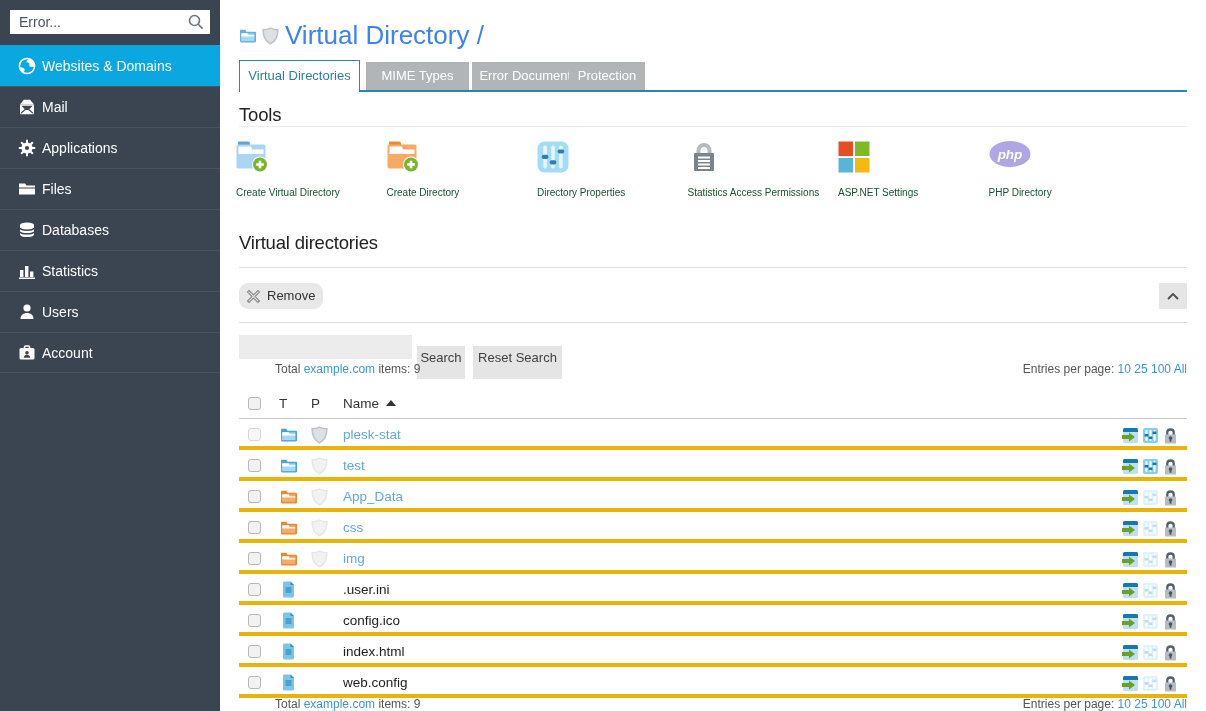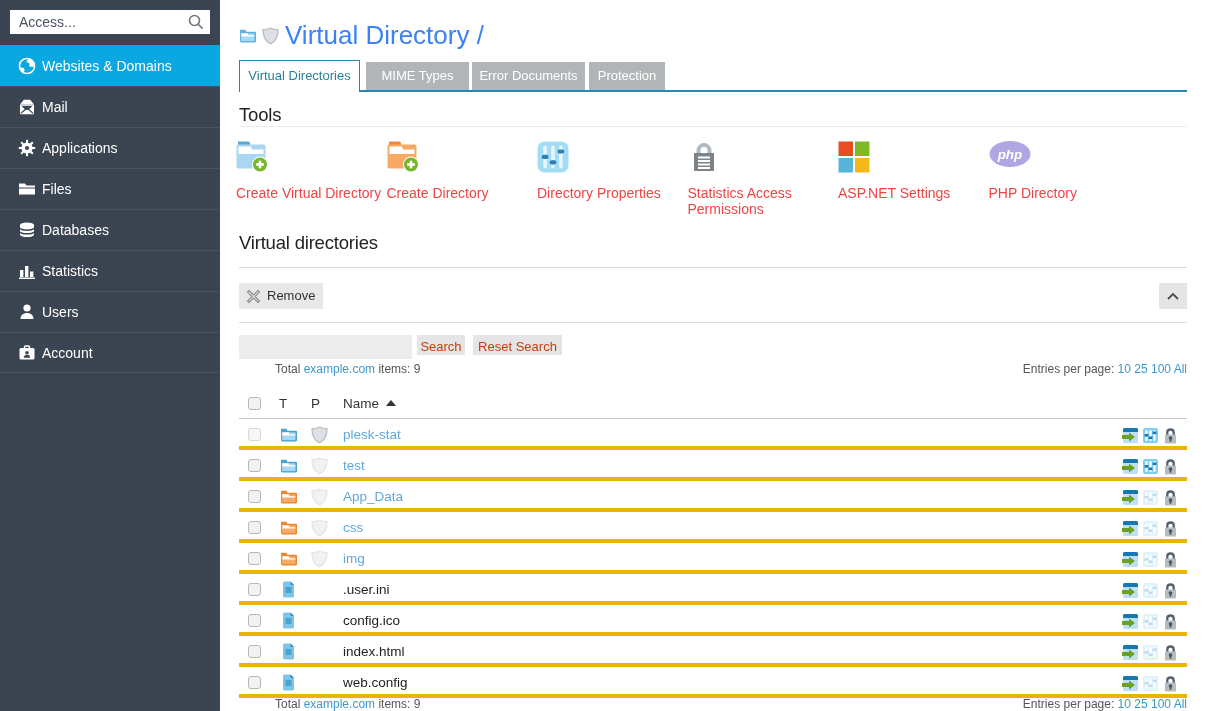--- a/index.html
+++ b/index.html
@@ -29,36 +29,36 @@
 .tab { position:absolute; top:2px; height:28px; line-height:28px; text-align:center;
   background:#b2b5b7; color:#fff; font-size:13px; white-space:nowrap; }
 .tab.active { top:0; height:32px; line-height:30px; background:#fff; color:#27809f;
   border:1px solid #2588ae; border-bottom:none; z-index:2; }
 
 .h2 { font-size:18.5px; font-weight:400; color:#222; letter-spacing:-0.2px; }
 .tools-h { position:absolute; left:19px; top:104px; }
 .tools { position:absolute; left:16px; top:141px; width:906px; display:flex; }
 .tool { width:150.5px; text-align:left; }
 .tool .ic { height:32px; margin-bottom:6px; }
-.tool .lbl { font-size:14px; line-height:16px; color:#ef4444;margin-top:12px; }
+.tool .lbl { font-size:10px; line-height:16px; color:#14532d;margin-top:12px; }
 
 .vd-h { position:absolute; left:19px; top:232px; }
 .hr1 { position:absolute; left:19px; right:19px; top:267px; height:1px; background:#dcdcdc; }
 .toolbar { position:absolute; left:19px; right:19px; top:283px; height:26px; }
 .btn { display:inline-block; height:26px; line-height:26px; background:#e8e8e8; border:0;
   font-size:13px; color:#333; padding:0 12px; font-family:"Liberation Sans",sans-serif; }
-.removebtn { padding:0 8px 0 28px; position:relative; }
+.removebtn { padding:0 8px 0 28px; position:relative;border-radius:9px; }
 .removebtn svg { position:absolute; left:7px; top:6px; }
 .collapsebtn { position:absolute; right:0; top:0; width:28px; height:26px; background:#e5e5e5; }
 .collapsebtn svg { position:absolute; left:8px; top:10px; }
 .hr2 { position:absolute; left:19px; right:19px; top:322px; height:1px; background:#dcdcdc; }
 .searchrow { position:absolute; left:19px; top:335px; height:24px; }
 .sinput { position:absolute; left:0; top:0; width:173px; height:24px; background:#ececec; }
-.sbtn { position:absolute; top:0; height:20px; line-height:24px; background:#e5e5e5;
-  font-size:13px; color:#c2410c; text-align:center; }
+.sbtn { position:absolute; top:11px; height:33px; line-height:24px; background:#e5e5e5;
+  font-size:13px; color:#404040; text-align:center; }
 .meta { position:absolute; left:19px; right:19px; font-size:12px; color:#555;margin-left:36px; }
 .meta a { color:#3a97d3; text-decoration:none; }
 .meta .right { position:absolute; right:0; top:0; }
 .meta1 { top:362px; }
 .meta2 { top:697px; }
 
 .tbl { position:absolute; left:19px; right:19px; top:395px; }
 .trow { position:relative; height:31px; border-bottom:4px solid #eab308;text-align:right; }
 .thead { height:24px; border-bottom:1px solid #c8c8c8; }
 .cb { position:absolute; left:9px; width:13px; height:13px; background:#f2f2f2;
@@ -76,21 +76,21 @@
 .trow .nm.plain { color:#222; }
 .ricons { position:absolute; right:8px; top:8px; }
 .ricons svg { margin-left:3px; vertical-align:top; }
 .faded { opacity:0.25; }
 </style>
 </head>
 <body>
 <div class="sidebar">
   <div class="sb-search">
       <div class="sb-input">
-        <span class="ph">Access...</span>
+        <span class="ph">Error...</span>
     <svg width="16" height="16" viewBox="0 0 16 16">
           <circle cx="6.5" cy="6.5" r="5" fill="none" stroke="#6b7680" stroke-width="1.6"></circle>
           <line x1="10.2" y1="10.2" x2="14.6" y2="14.6" stroke="#6b7680" stroke-width="1.6"></line>
         </svg>
   </div>
     </div>
   <ul class="menu">
     <li class="active"><svg class="mi" width="18" height="18" viewBox="0 0 18 18">
           <circle cx="9" cy="9" r="7.6" fill="none" stroke="#fff" stroke-width="1.5"></circle>
           <path d="M10.5 2.2 C9.2 3.6 8.0 4.2 8.6 5.2 C9.2 6.2 10.8 5.4 11.4 6.6 C12 7.8 10.6 8.4 11.6 9.4 C12.6 10.4 14.4 9.2 15.6 10.2 C16.4 8 16.2 4.8 14.2 3.2 C13 2.4 11.8 2.2 10.5 2.2 Z" fill="#fff"></path>
@@ -156,21 +156,21 @@
     <svg class="ticon" style="left:23px" width="17" height="18" viewBox="0 0 16 17">
         <path d="M8 1 C10 2 13 2.6 15 2.6 C15 9 13 13.5 8 16 C3 13.5 1 9 1 2.6 C3 2.6 6 2 8 1 Z" fill="#dde1e5" stroke="#bcc2c8" stroke-width="1.4"></path>
       </svg>
     <h1>Virtual Directory /</h1>
   </div>
   <div class="tabs">
     <div class="underline"></div>
     <div class="tab active" style="left:0;width:121px">Virtual Directories</div>
     <div class="tab" style="left:127px;width:103px">MIME Types</div>
     <div class="tab" style="left:233px;width:113px">Error Documents</div>
-    <div class="tab" style="left:350px;width:76px">Protection</div>
+    <div class="tab" style="left:330px;width:76px">Protection</div>
   </div>
   <div class="h2 tools-h">Tools</div>
   <div class="tools">
     <div class="tool">
         <div class="ic">
       <svg width="32" height="32" viewBox="0 0 32 32">
             <path fill="#5aa7d1" d="M2 0.5 h10 a2 2 0 0 1 2 2 v3 H2 Z"></path>
             <rect x="0.5" y="3.5" width="29" height="24" rx="2" fill="#abd6f2"></rect>
             <path fill="#fff" d="M2.5 5.5 H15 l1 3 h11.5 v4.5 H2.5 Z"></path>
             <circle cx="24" cy="23.5" r="8" fill="#fff"></circle>

